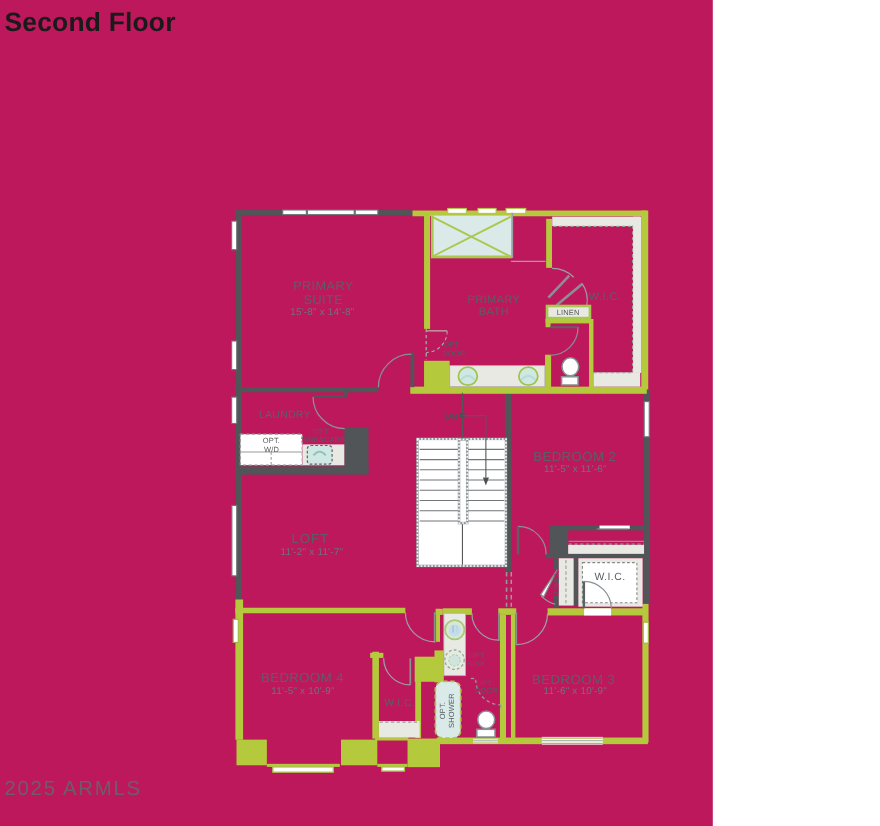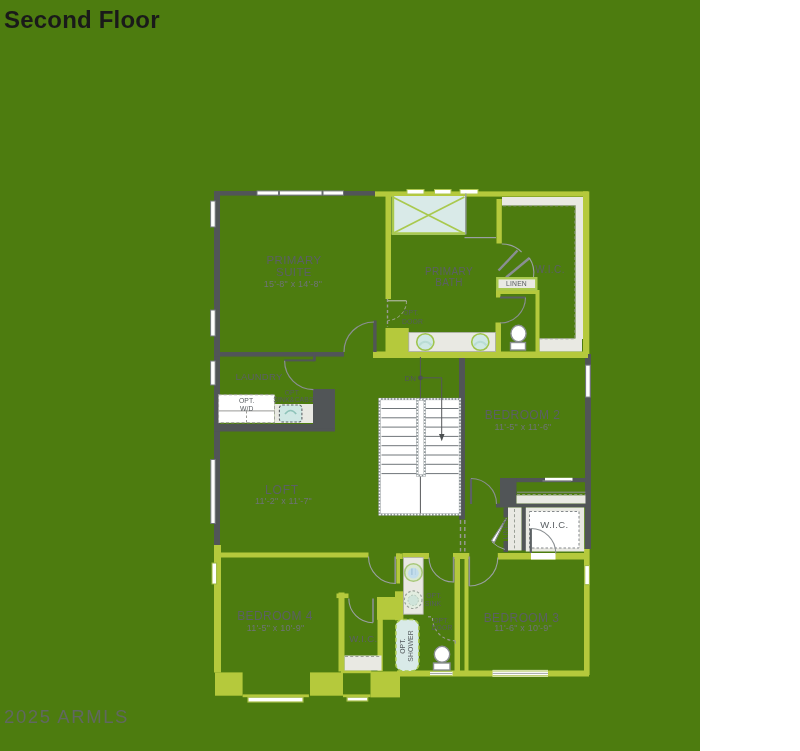--- a/index.html
+++ b/index.html
@@ -1,16 +1,16 @@
 <!DOCTYPE html>
 <html><head>
 <meta charset="utf-8">
 <style>
   html,body{margin:0;padding:0;background:#ffffff;}
-  .page{position:relative;width:700px;height:751px;background:#4d7c0f;overflow:hidden;}
+  .page{position:relative;width:648px;height:751px;background:#be185d;overflow:hidden;}
   svg{position:absolute;left:0;top:0;}
   text{font-family:"Liberation Sans", sans-serif;}
   .room{fill:#5b6064;font-size:11.5px;letter-spacing:0.4px;}
   .dim{fill:#6e7377;font-size:9px;letter-spacing:0.2px;}
   .sm{fill:#565b5f;font-size:6.8px;letter-spacing:0.15px;}
   .dn{fill:#50555a;font-size:8px;}
 </style>
 </head>
 <body>
 <div class="page">

